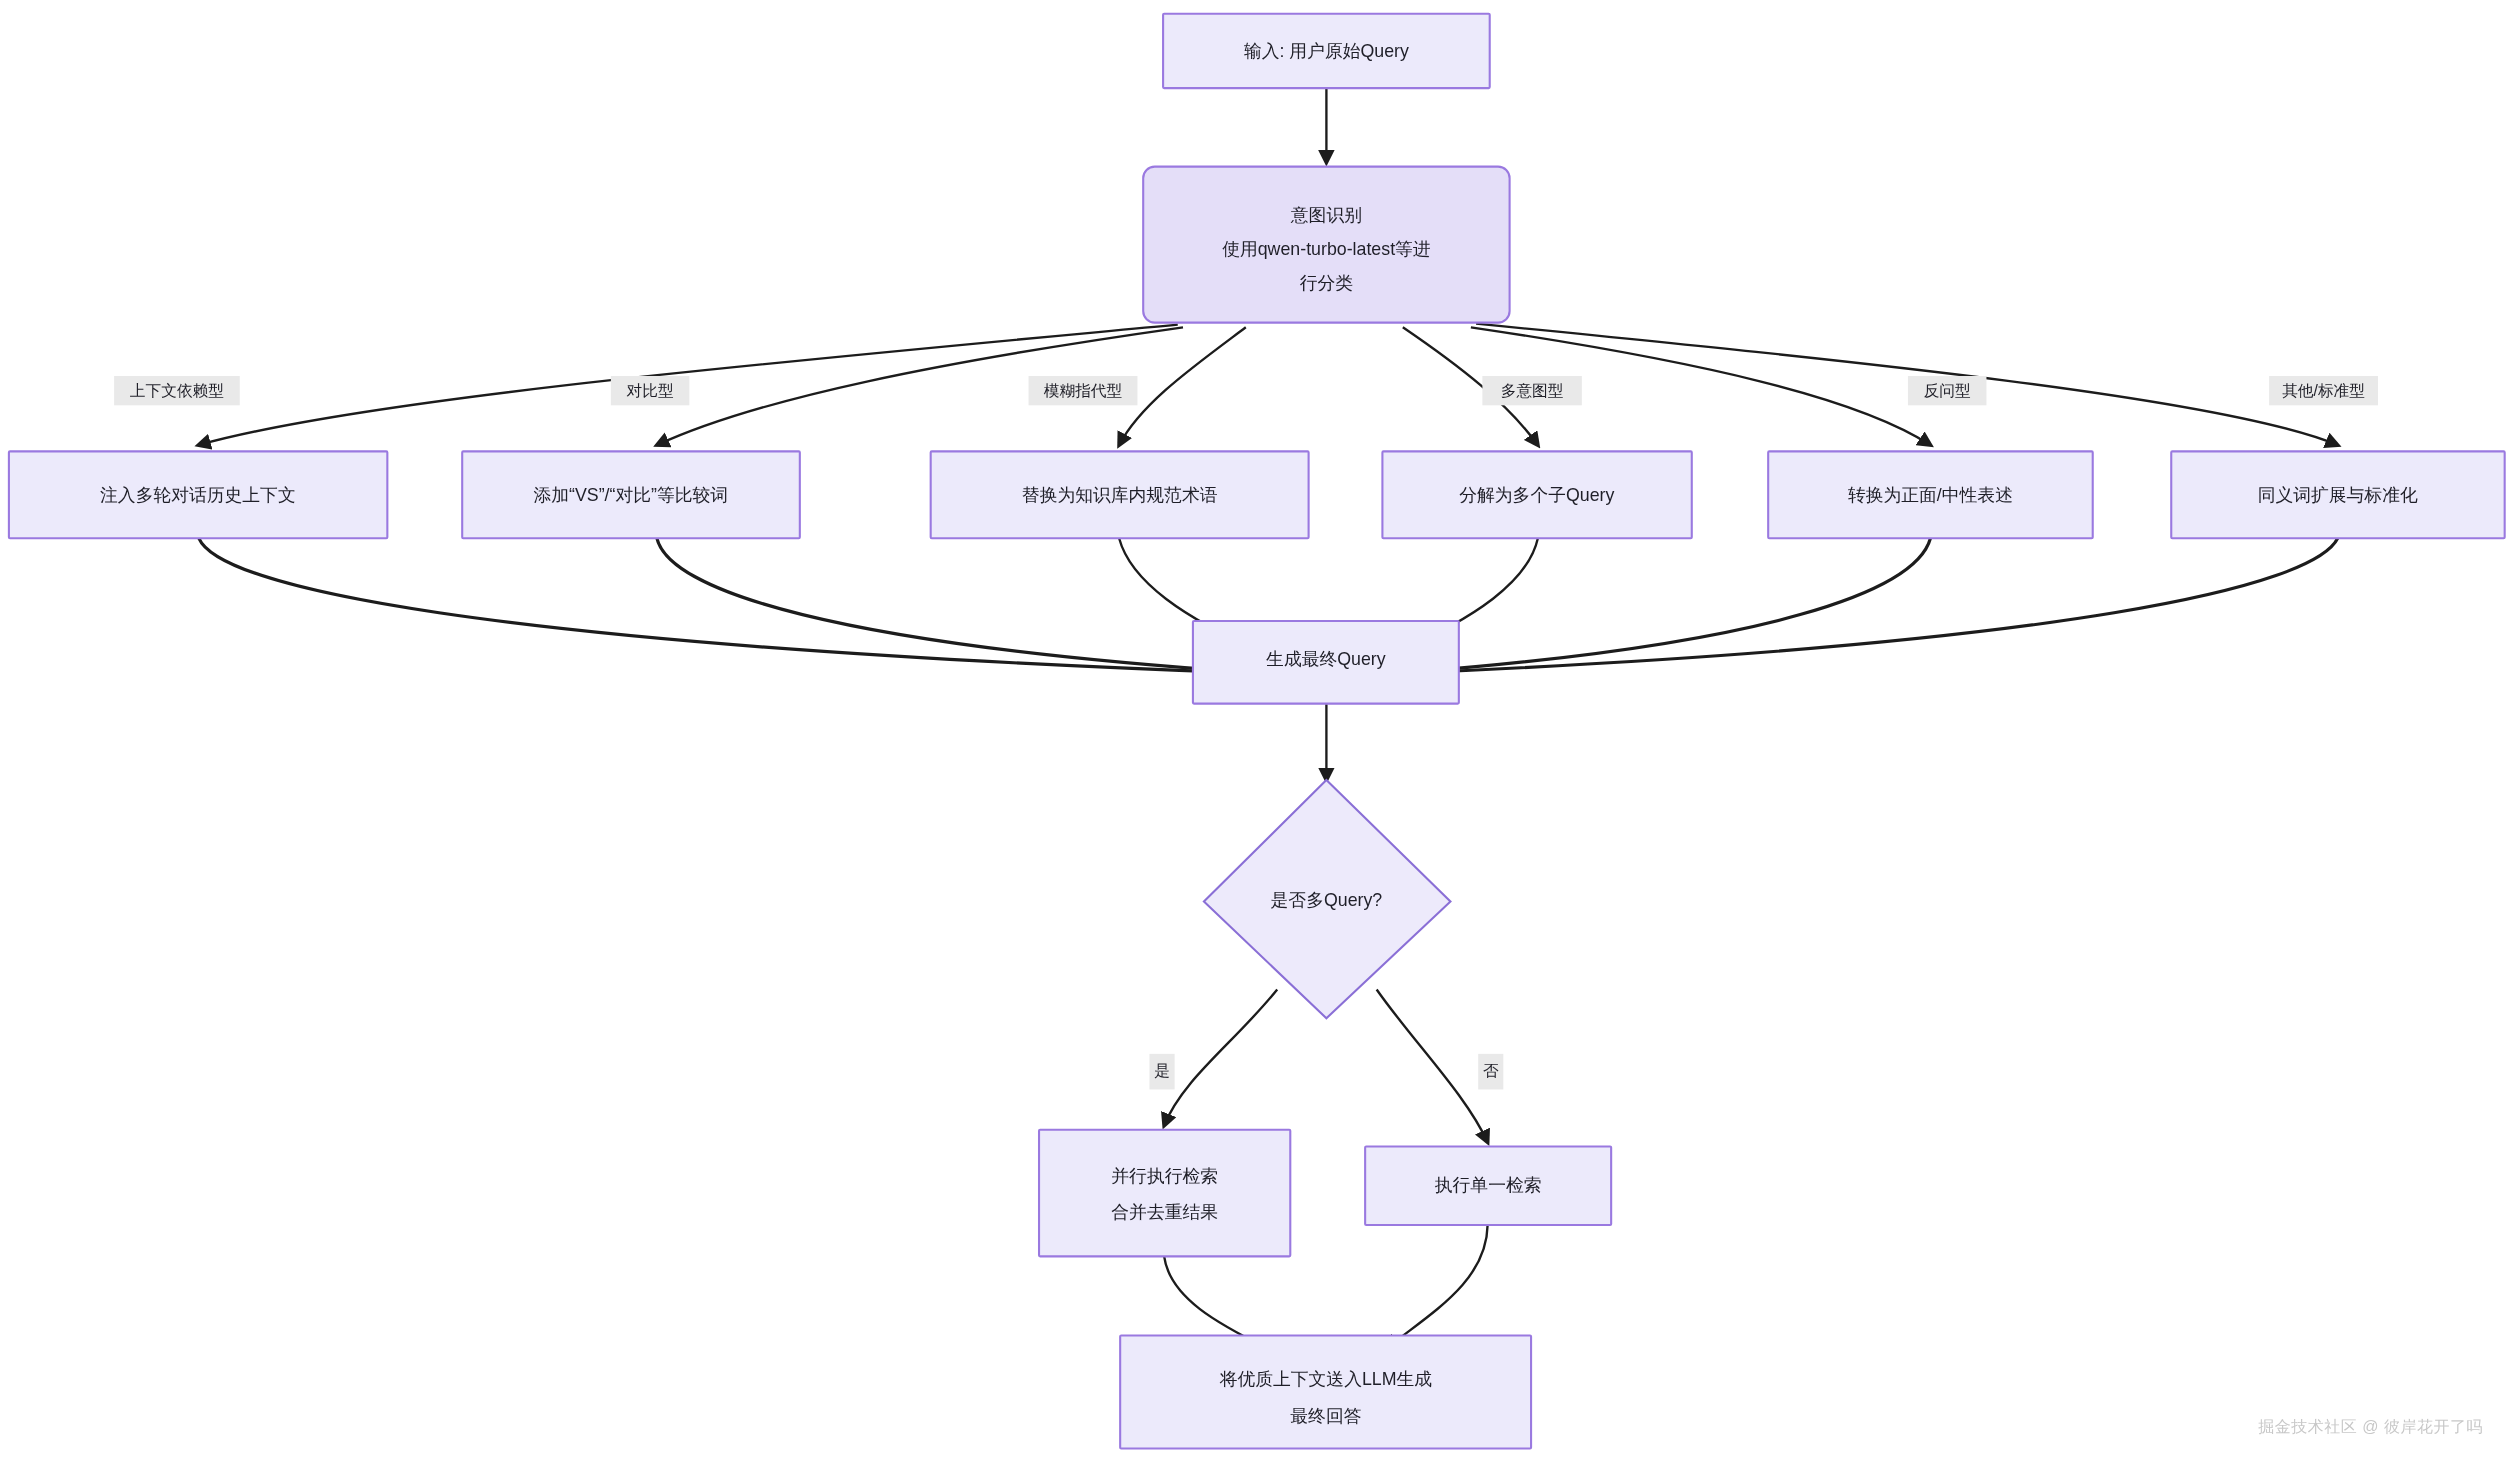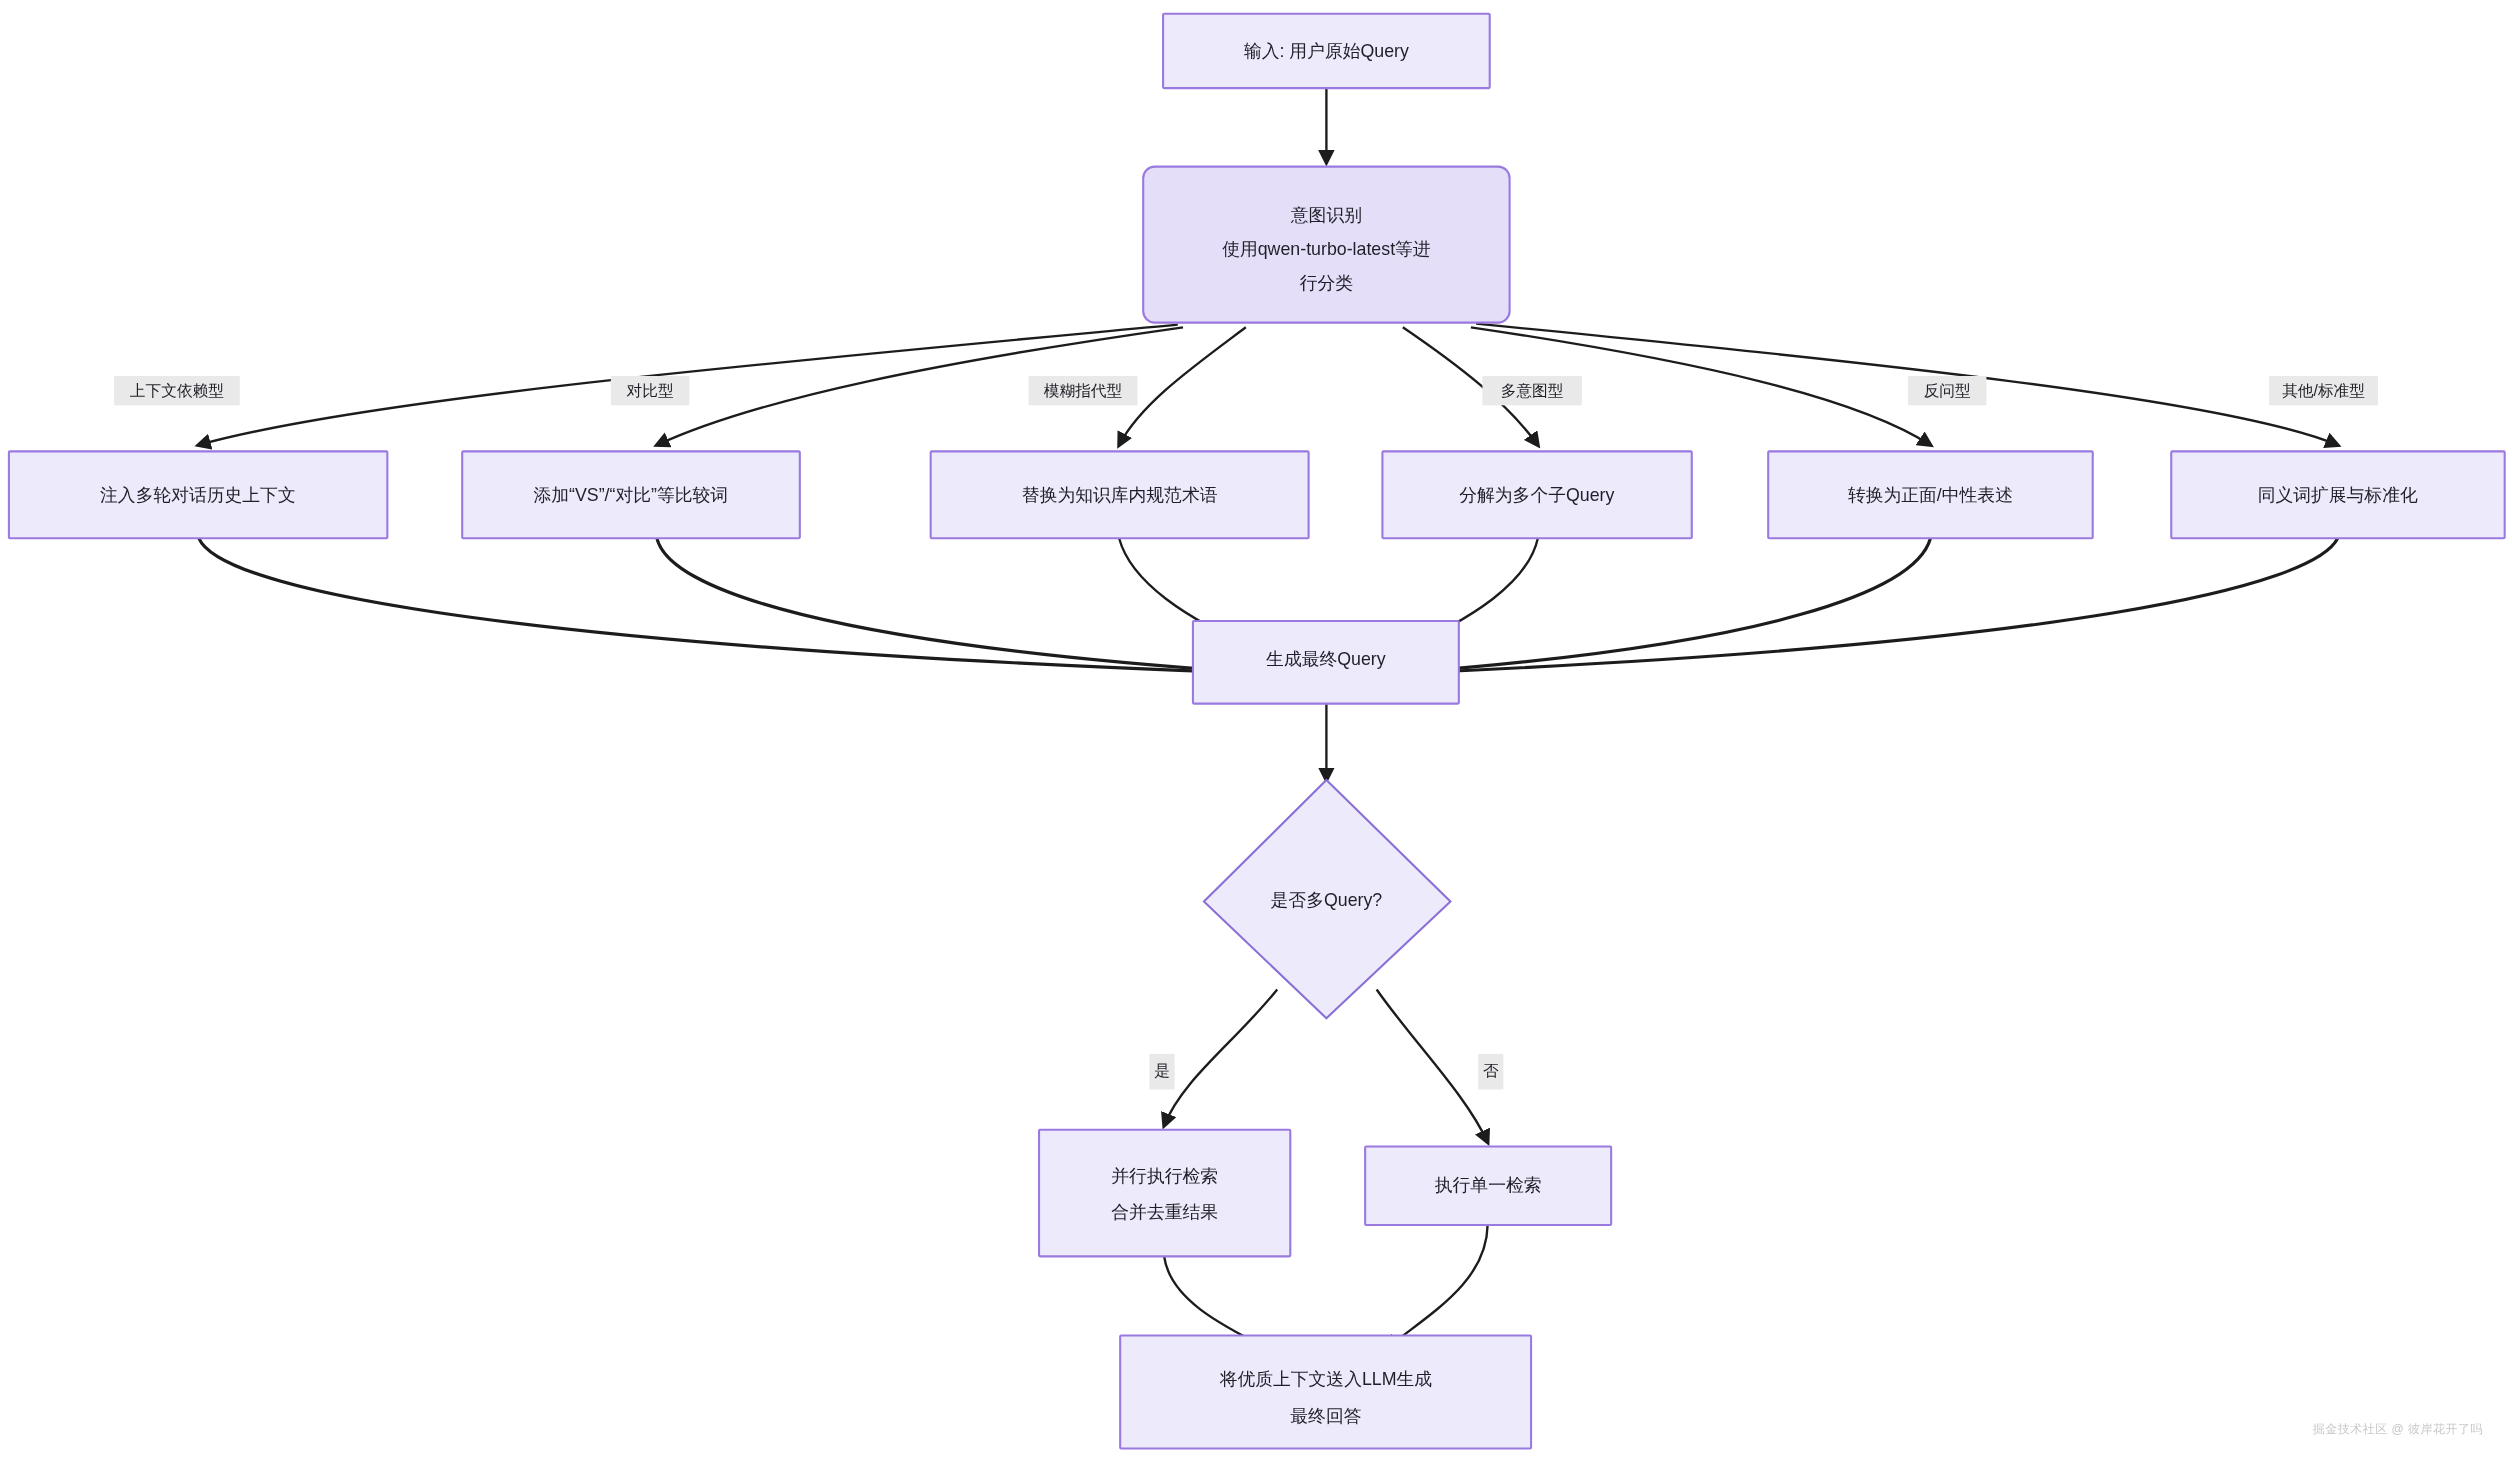--- a/index.html
+++ b/index.html
@@ -63,21 +63,21 @@
     font-size: 30px;
     fill: #1f1f28;
     text-anchor: middle;
     dominant-baseline: middle;
   }
   .watermark {
     position: absolute;
     right: 29px;
     bottom: 29px;
     font-family: "Liberation Sans", "DejaVu Sans", sans-serif;
-    font-size: 12px;
+    font-size: 16px;
     color: #c8c8c8;
     letter-spacing: 0.5px;
     white-space: nowrap;
   }
 </style>
 </head>
 <body>
 
 <div id="canvas">
 

